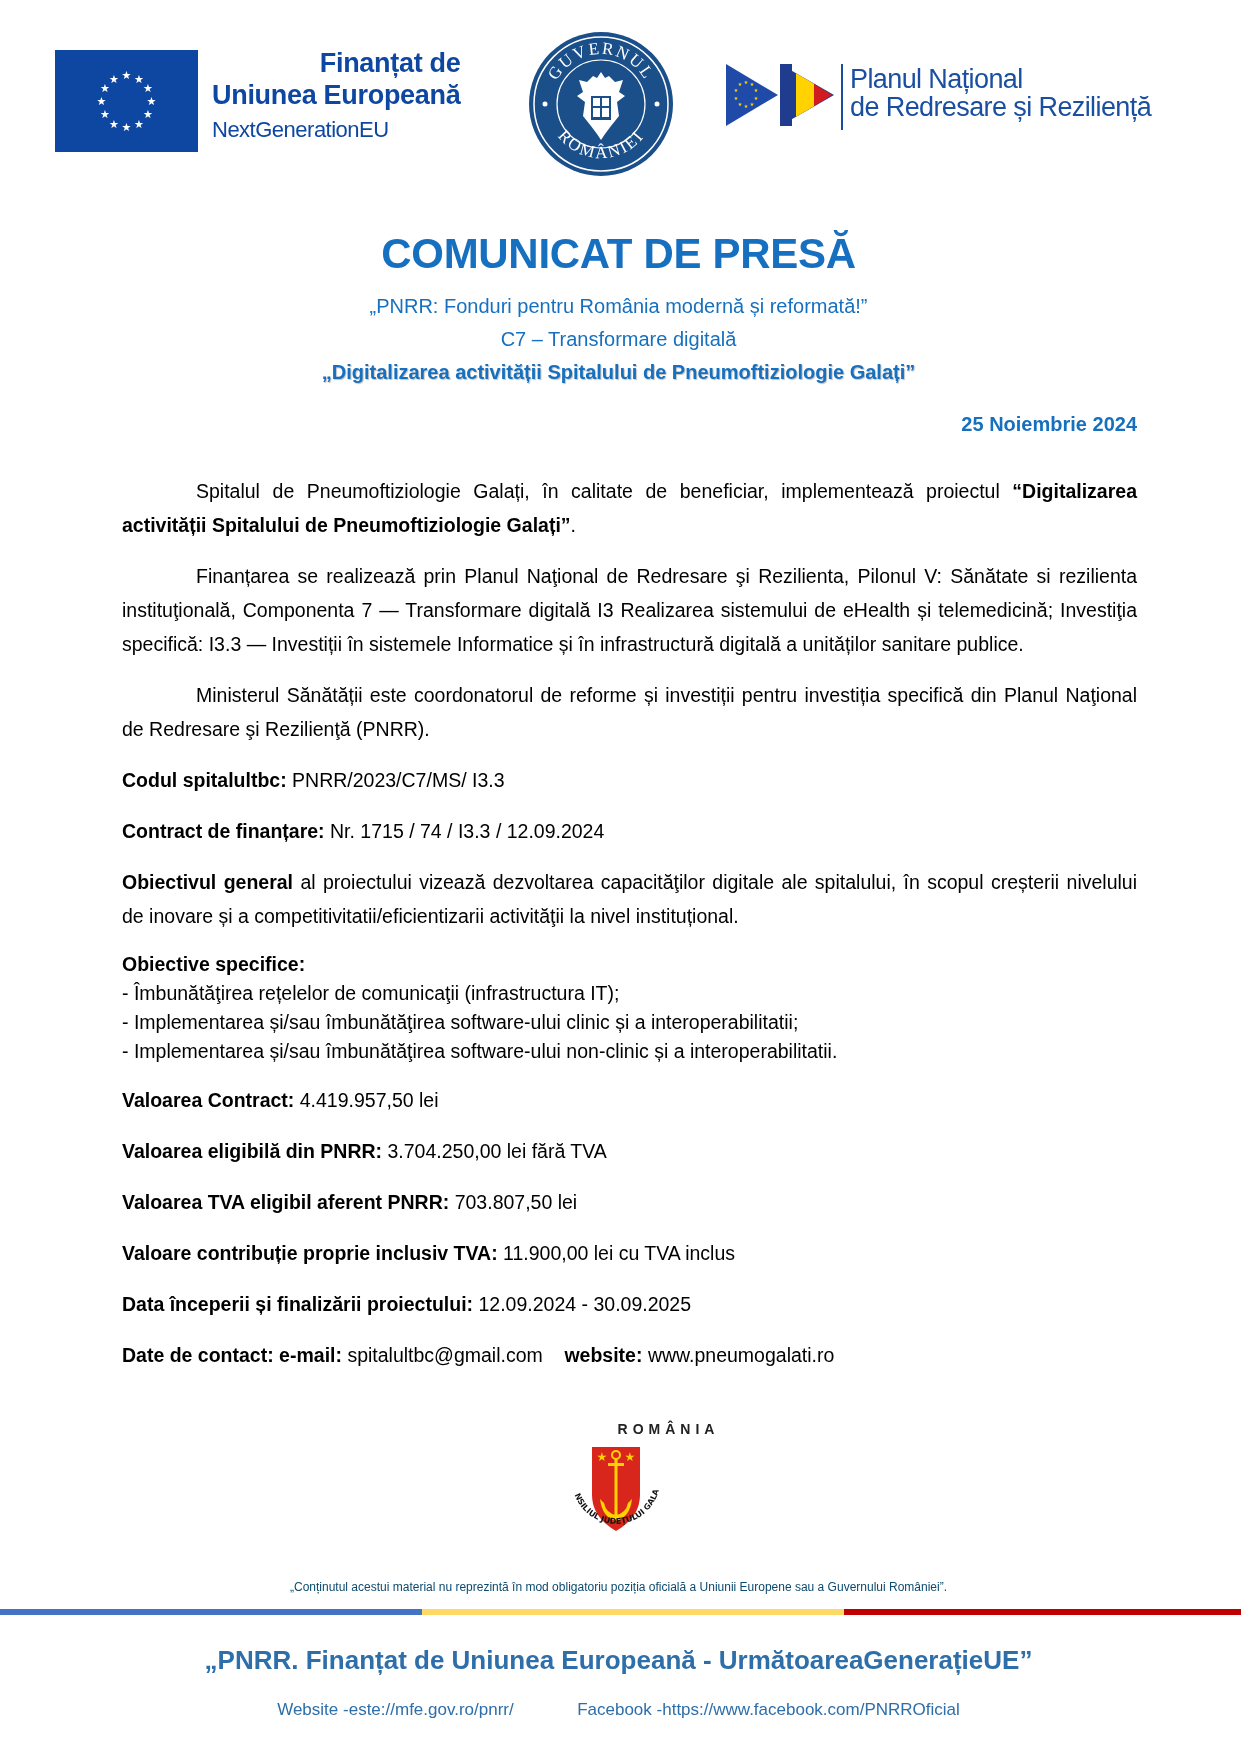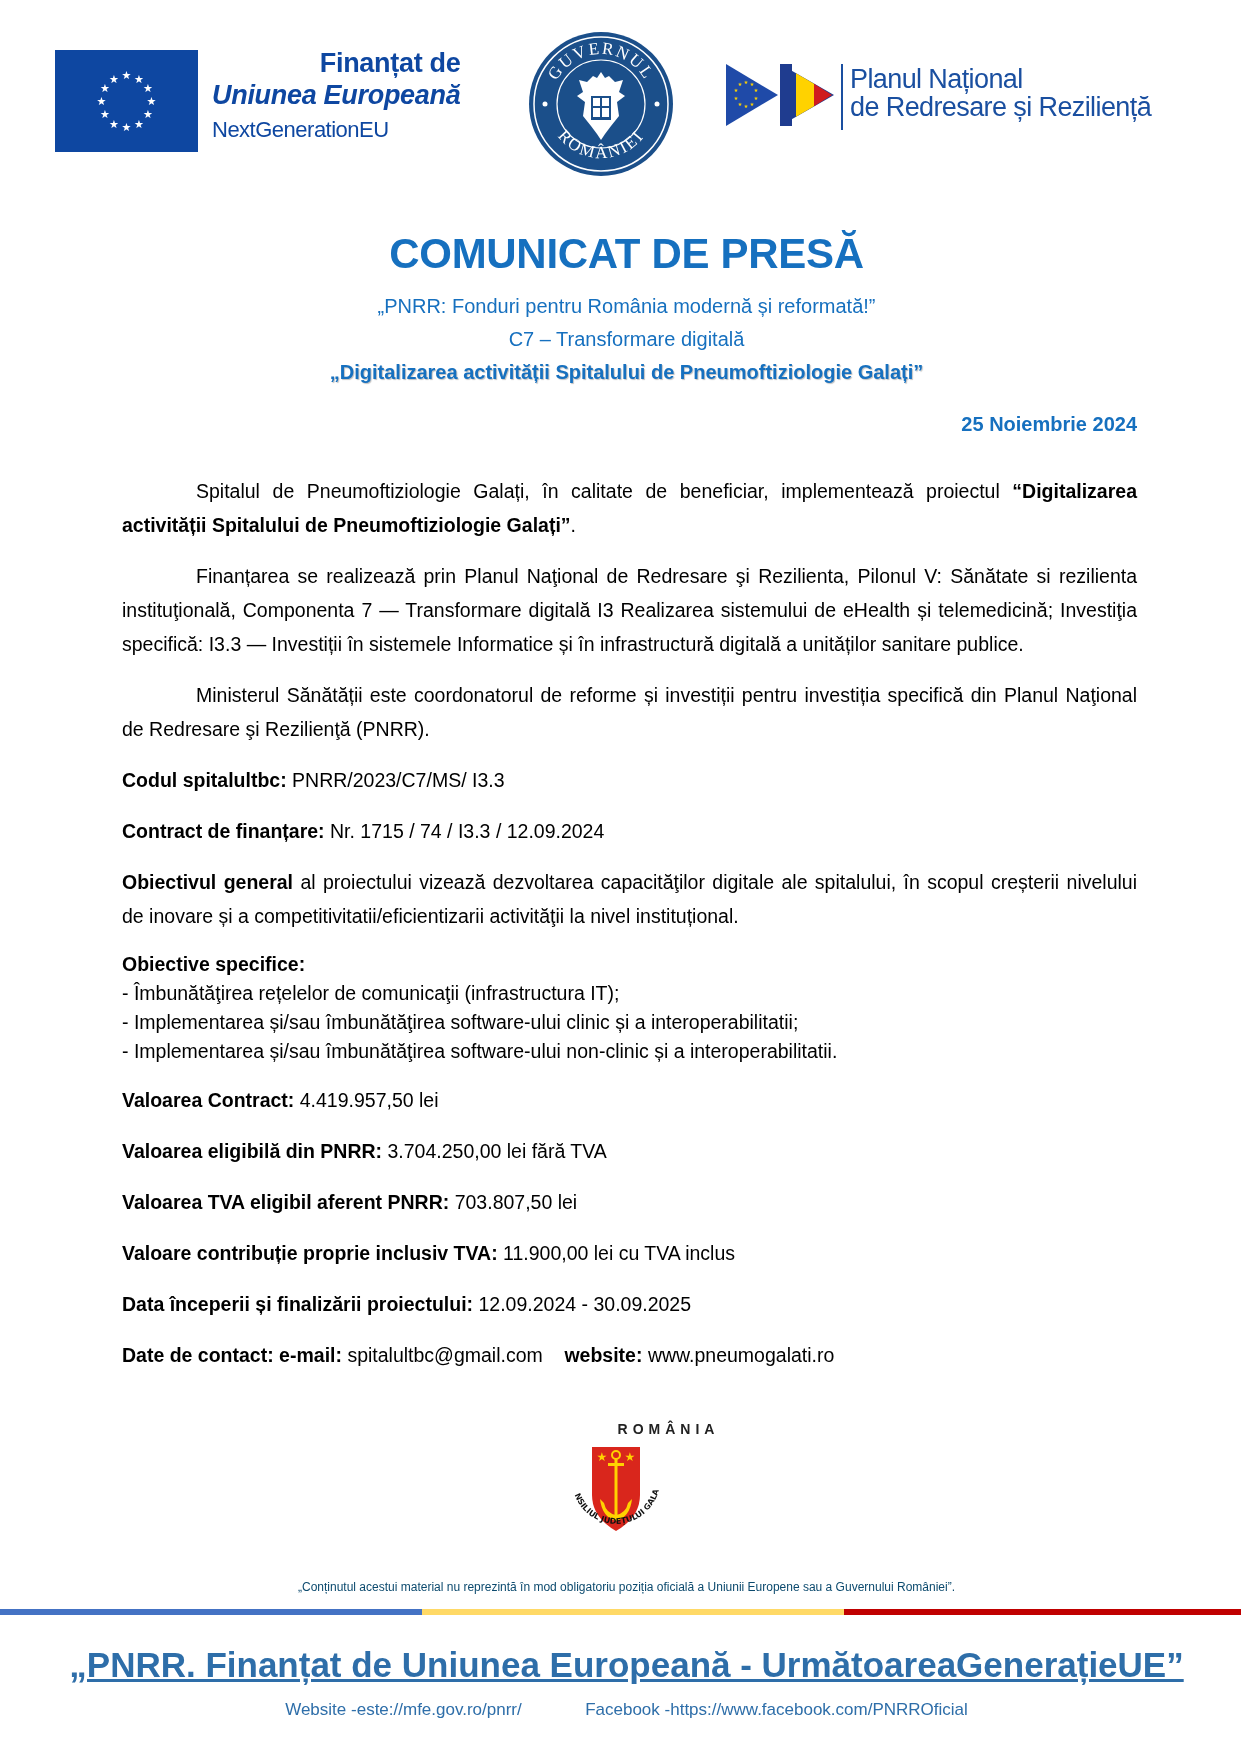--- a/index.html
+++ b/index.html
@@ -6,34 +6,34 @@
   body { width: 1241px; height: 1755px; position: relative; overflow: hidden;
          font-family: "Liberation Sans", "DejaVu Sans", sans-serif; color: #000; }
   .abs { position: absolute; }
 
   
   .eu-flag { left: 55px; top: 50px; width: 143px; height: 102px; background: #0e47a1; }
   .eu-flag svg { width: 100%; height: 100%; display: block; }
   .eu-text { left: 212px; top: 50px; color: #0e47a1; line-height: 1; }
   .eu-text .l1, .eu-text .l2 { font-size: 27px; font-weight: bold; letter-spacing: -0.3px; text-align: right; }
   .eu-text .l1 { margin-bottom: 5px; }
-  .eu-text .l2 { margin-bottom: 10px; font-style: italic; }
+  .eu-text .l2 { margin-bottom: 10px; }
   .eu-text .l3 { font-size: 22px; letter-spacing: -0.5px; }
 
   .gov-seal { left: 527px; top: 30px; width: 148px; height: 148px; }
   .gov-seal svg { width: 100%; height: 100%; display: block; }
 
   .pnrr-logo { left: 726px; top: 64px; width: 108px; height: 62px; }
   .pnrr-logo svg { width: 100%; height: 100%; display: block; }
   .pnrr-sep { left: 841px; top: 64px; width: 2px; height: 66px; background: #1a4fa0; }
   .pnrr-text { left: 850px; top: 66px; color: #1a4fa0; line-height: 1; }
   .pnrr-text div { font-size: 27px; letter-spacing: -0.6px; margin-bottom: 1px; }
 
   
-  .center { left: 12px; width: 1229px; text-align: center; }
+  .center { left: 4px; width: 1229px; text-align: center; }
   .title { top: 230px; color: #1670bf; font-size: 42px; font-weight: bold; letter-spacing: -0.3px; }
   .sub1 { top: 295px; color: #1670bf; font-size: 20px; }
   .sub2 { top: 328px; color: #1670bf; font-size: 20px; }
   .sub3 { top: 361px; color: #1670bf; font-size: 20px; font-weight: bold; text-shadow: 1px 1px 1px rgba(0,0,0,0.25); }
   .date { top: 413px; right: 104px; color: #1670bf; font-size: 20px; font-weight: bold; }
 
   
   .body-wrap { left: 122px; top: 462px; width: 1015px; font-size: 19.5px; line-height: 34px; }
   .body-wrap p { margin: 12px 0 17px 0; text-align: justify; }
   .indent { text-indent: 74px; }
@@ -46,21 +46,21 @@
   .cj-label { left: 0; width: 1241px; top: 1421px; text-align: center; font-size: 14px; font-weight: bold; letter-spacing: 5px; color: #222; padding-left: 48px; }
   .cj-emblem { left: 556px; top: 1443px; width: 120px; height: 102px; }
   .cj-emblem svg { width: 100%; height: 100%; display: block; }
 
   .disclaimer { top: 1580px; color: #0c4a6e; font-size: 12px; }
   .band { top: 1609px; height: 6px; }
   .band.blue { left: 0; width: 422px; background: #4472c4; }
   .band.yellow { left: 422px; width: 422px; background: #ffd966; }
   .band.red { left: 844px; width: 397px; background: #c00000; }
 
-  .footer-slogan { top: 1645px; color: #2e6ea9; font-size: 35px; font-weight: bold; text-decoration: underline; }
+  .footer-slogan { top: 1645px; color: #2e6ea9; font-size: 26px; font-weight: bold; }
   .footer-links { top: 1700px; color: #2e6ea9; font-size: 17px; }
   .footer-links span { display: inline-block; }
   .footer-links .gap { width: 54px; }
 </style>
 </head>
 <body>
 
 <div class="abs eu-flag">
   <svg viewBox="0 0 143 102">
     <rect width="143" height="102" fill="#0e47a1"></rect>

